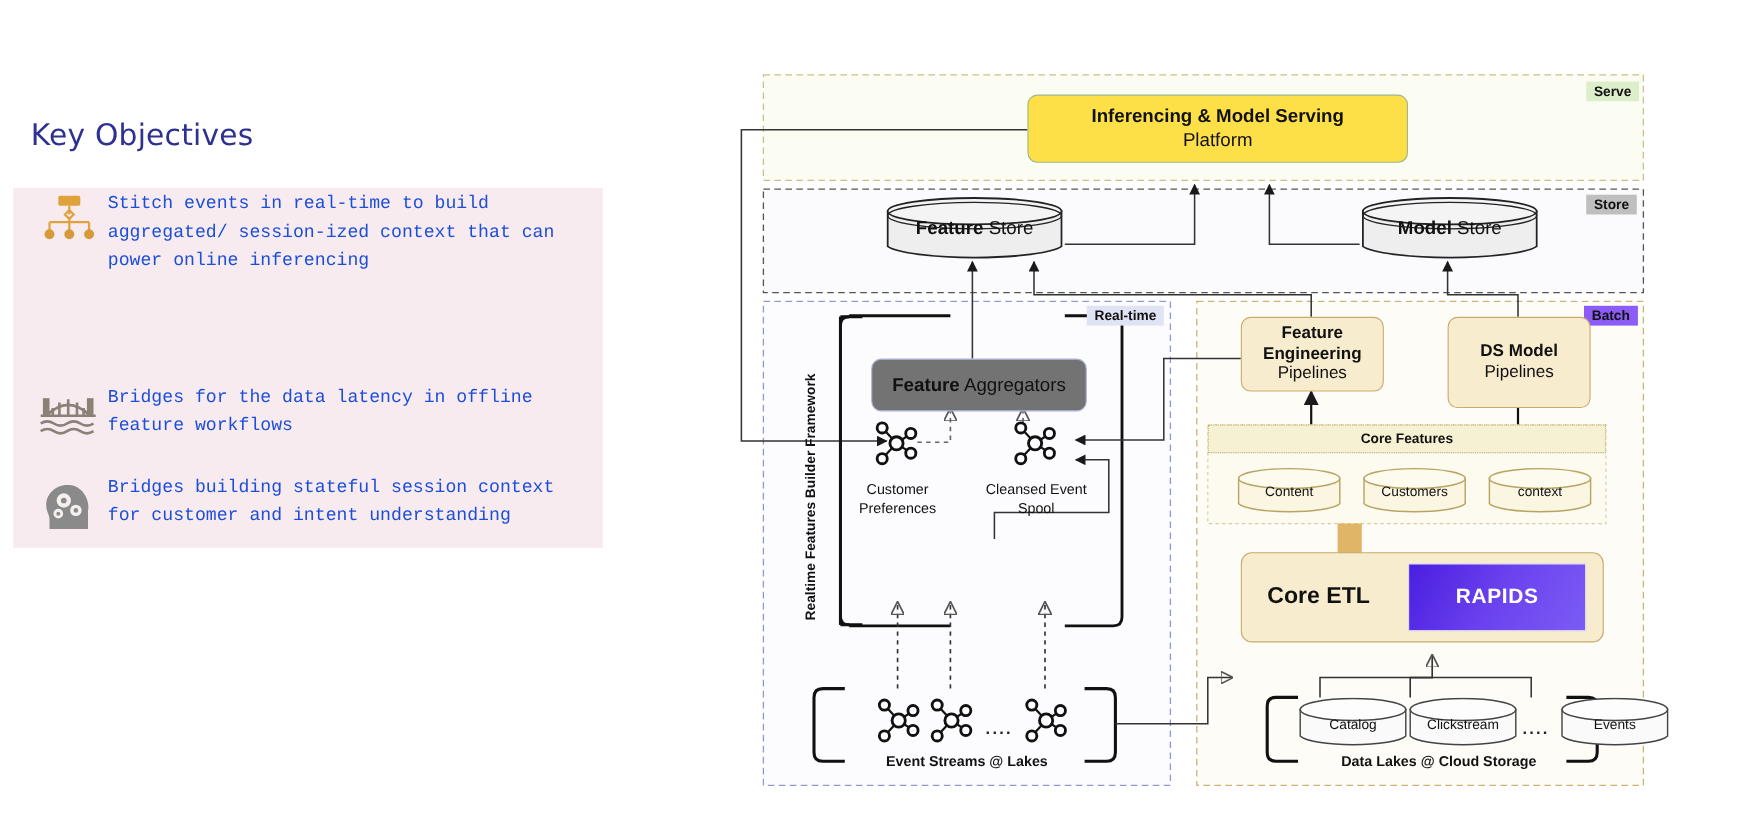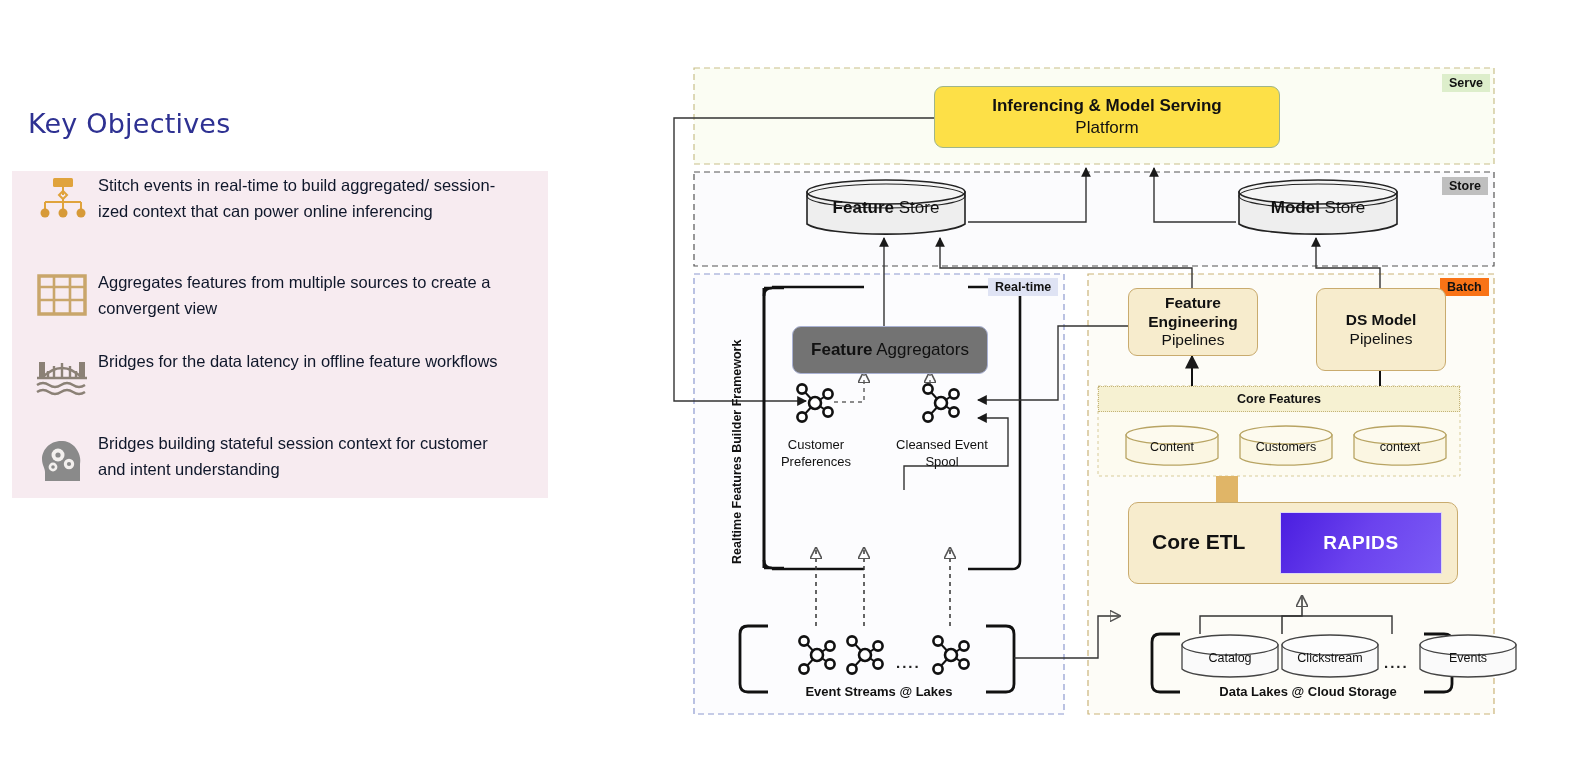--- a/index.html
+++ b/index.html
@@ -19,22 +19,22 @@
     font-family: "DejaVu Sans", sans-serif;
   }
   .kv-card {
     position: absolute; left: 12px; top: 171px;
     width: 536px; height: 327px;
     background: #f7ebf0;
   }
   .kv-row { position: absolute; display: flex; align-items: flex-start; }
   .kv-icon { width: 72px; flex: 0 0 72px; display:flex; align-items:flex-start; justify-content:center; padding-top:4px; }
   .kv-text {
-    font-size: 16.5px; line-height: 26px; color: #0f172a;
-    font-family: Liberation Sans, sans-serif;
+    font-size: 16.5px; line-height: 26px; color: #1d4ed8;
+    font-family: Liberation Mono, monospace;
     max-width: 420px;
   }
   #kv-row-0 { left: 26px; top: 172px; }
   #kv-row-1 { left: 26px; top: 269px; }
   #kv-row-2 { left: 26px; top: 348px; }
   #kv-row-3 { left: 26px; top: 430px; }
 
   
   #diagram { position: absolute; left: 668px; top: 56px; width: 860px; height: 680px; }
   #diagram svg { position: absolute; left: 0; top: 0; }
@@ -55,21 +55,21 @@
   .box-green { background:#fde047; border:1px solid #9fb58b; }
   .box-blue  { background:#737373; border:1px solid #aab2d4; }
   .box-tan   { background:#f7eccd; border:1px solid #c9ab6e; }
 
   .band-label {
     position:absolute; font-size:12.5px; font-weight:bold; color:#111;
     padding:2px 7px; font-family:"Liberation Sans", sans-serif;
   }
   .bl-serve { background:#ddeecb; }
   .bl-store { background:#bfbfbf; }
-  .bl-batch { background:#f97316; }
+  .bl-batch { background:#8b5cf6; }
   .bl-rt    { background:#dfe3f4; }
 
   .cyl { position:absolute; }
   .cyl .cyl-label {
     position:absolute; width:100%; text-align:center;
     font-family:"Liberation Sans", sans-serif; color:#111;
   }
   .store-label { font-size:17px; top:50%; transform:translateY(-52%); }
   .small-cyl-label { font-size:12.5px; top:50%; transform:translateY(-48%); }
 
@@ -118,32 +118,20 @@
           <line x1="27" y1="26" x2="27" y2="33" stroke="#e0a33c" stroke-width="2"></line>
           <line x1="45" y1="26" x2="45" y2="33" stroke="#e0a33c" stroke-width="2"></line>
           <circle cx="9" cy="37" r="4.5" fill="#d79a38"></circle>
           <circle cx="27" cy="37" r="4.5" fill="#d79a38"></circle>
           <circle cx="45" cy="37" r="4.5" fill="#d79a38"></circle>
         </svg>
       </div>
       <div class="kv-text">Stitch events in real-time to build aggregated/ session-ized context that can power online inferencing</div>
     </div>
 
-    <div class="kv-row" id="kv-row-1">
-      <div class="kv-icon">
-        <svg width="52" height="44" viewBox="0 0 52 44">
-          <rect x="3" y="3" width="46" height="38" fill="none" stroke="#c9a66b" stroke-width="3.5"></rect>
-          <line x1="3" y1="14" x2="49" y2="14" stroke="#c9a66b" stroke-width="2.6"></line>
-          <line x1="3" y1="27" x2="49" y2="27" stroke="#c9a66b" stroke-width="2.6"></line>
-          <line x1="18" y1="3" x2="18" y2="41" stroke="#c9a66b" stroke-width="2.6"></line>
-          <line x1="34" y1="3" x2="34" y2="41" stroke="#c9a66b" stroke-width="2.6"></line>
-        </svg>
-      </div>
-      <div class="kv-text">Aggregates features from multiple sources to create a convergent view</div>
-    </div>
 
     <div class="kv-row" id="kv-row-2">
       <div class="kv-icon">
         <svg width="56" height="46" viewBox="0 0 56 46">
           <g stroke="#8b8176" stroke-width="2.4" fill="none">
             <line x1="3" y1="26" x2="53" y2="26"></line>
             <path d="M8 26 Q28 6 48 26"></path>
             <rect x="5" y="10" width="6" height="16" fill="#8b8176" stroke="none"></rect>
             <rect x="45" y="10" width="6" height="16" fill="#8b8176" stroke="none"></rect>
             <line x1="14" y1="19" x2="14" y2="26"></line>

